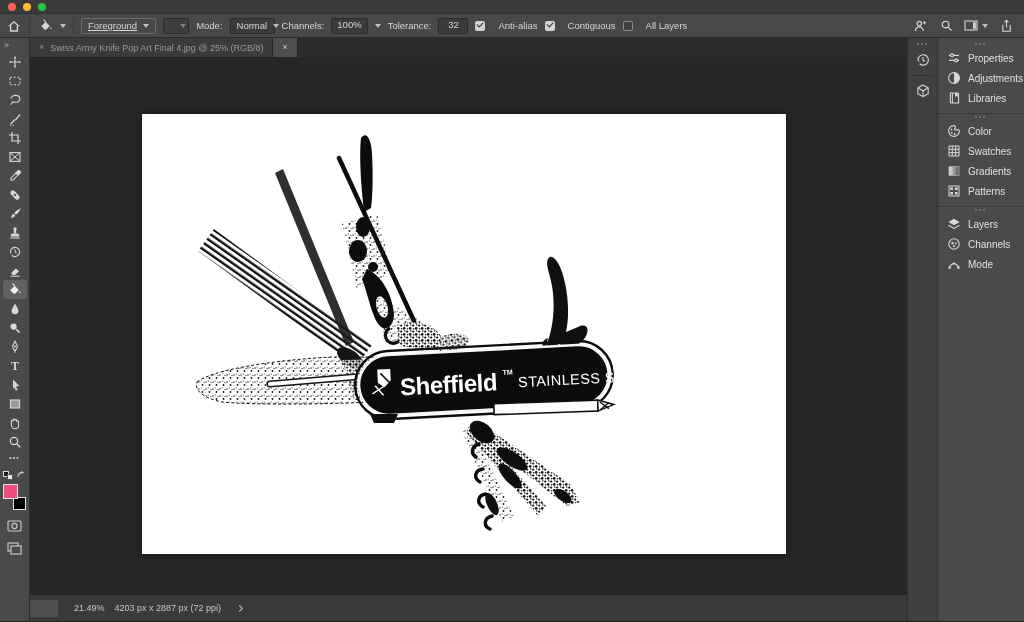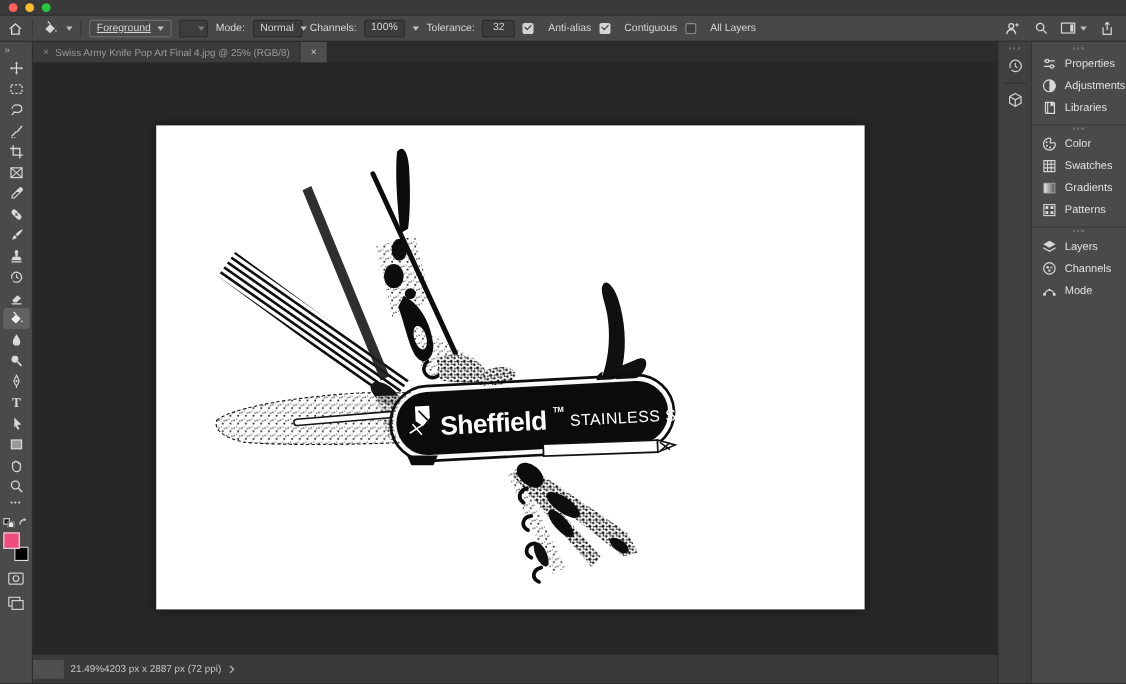--- a/index.html
+++ b/index.html
@@ -64,21 +64,21 @@
   .tab.inactive .x { color:#8a8a8a; }
   .tab.active { background:#4e4e4e; color:#e2e2e2; }
   .tab.active .x { color:#cfcfcf; }
 
   .pasteboard { flex:1; position:relative; background:#272727; }
   .canvas { position:absolute; left:112px; top:57px; width:644px; height:440px; background:#ffffff;
             box-shadow:0 0 10px rgba(0,0,0,.55); }
   .canvas svg { display:block; }
 
   .statusbar { height:26px; background:#3a3a3a; display:flex; align-items:center; font-size:9px;
-               color:#c6c6c6; }
+               color:#c6c6c6; gap:10px; }
   .sb-corner { width:28px; height:17px; background:#4f4f4f; }
   .sb-zoom { padding-left:6px; }
   .sb-chev { width:5px; height:5px; border-top:1.2px solid #bdbdbd; border-right:1.2px solid #bdbdbd;
              transform:rotate(45deg); display:inline-block; margin-left:6px; }
 
   
   .rightpanel { width:117px; display:flex; background:#4a4a4a; border-left:1px solid #2d2d2d; }
   .iconstrip { width:30px; background:#404040; border-right:1px solid #333; display:flex; flex-direction:column;
                align-items:center; padding-top:3px; }
   .drag { width:12px; height:2px; margin:2px 0 4px;

